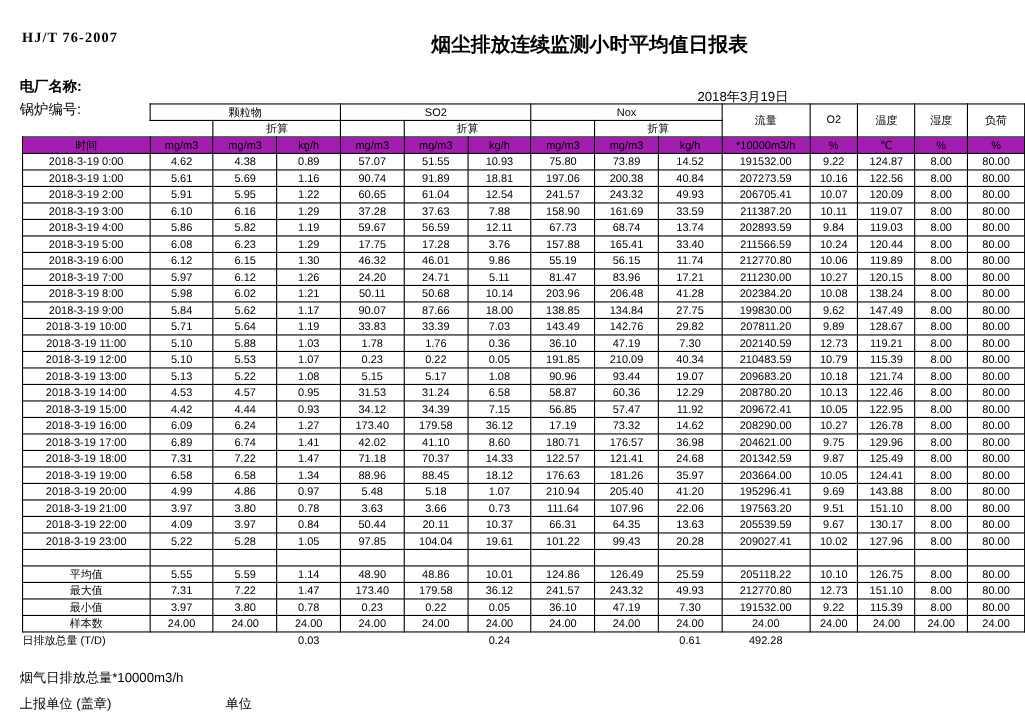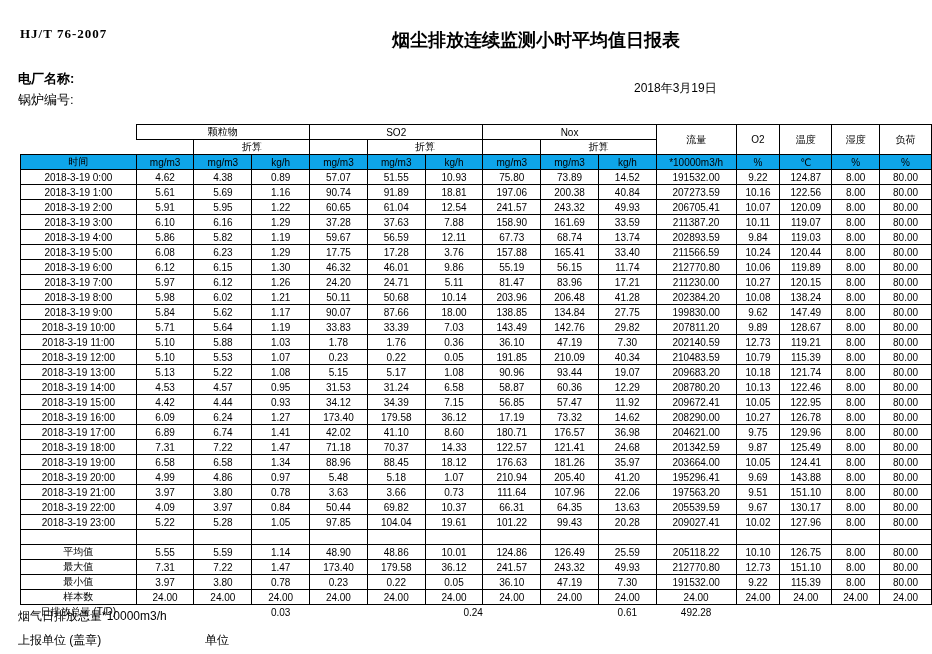--- a/index.html
+++ b/index.html
@@ -21,21 +21,21 @@
     position:absolute;left:0;top:28px;width:680px;
     text-align:right;
     font-weight:bold;font-size:18px;
     font-family:Liberation Serif, serif;
   }
   .plant-label{position:absolute;left:18px;top:70px;font-weight:bold;font-size:13px;}
   .boiler-label{position:absolute;left:18px;top:91px;font-weight:normal;font-size:13px;}
   .report-date{position:absolute;left:598px;top:80px;font-size:12px;margin-left:36px;}
 
   table.main{
-    position:absolute;left:20px;top:124px;
+    position:absolute;left:20px;top:94px;
     border-collapse:collapse;
     table-layout:fixed;
   }
   table.main td,table.main th{
     border:1px solid #000;
     font-size:10px;
     text-align:center;
     padding:0;
     height:14px;
     font-family:"Liberation Sans","DejaVu Sans",sans-serif;
@@ -43,21 +43,21 @@
   }
   .hdr{font-size:11px;}
   .hdr-cn{font-family:"DejaVu Sans",sans-serif;font-size:11px;}
   .time-col{width:116px;}
   .num-col{width:58px;}
   .flow-col{width:80px;}
   .o2-col{width:44px;}
   .temp-col{width:52px;}
   .hum-col{width:48px;}
   .load-col{width:52px;}
-  .row-timehdr{background:#0ea5e9;}
+  .row-timehdr{background:#a21caf;}
   .data-time{text-align:center;}
   .num{text-align:right;padding-right:6px;}
   .blank-row td{height:12px;}
   .sum-label{font-family:"DejaVu Sans",sans-serif;font-size:11px;}
   .noborder{border:none !important;}
   .footer1{position:absolute;left:18px;top:608px;font-size:12px;}
   .footer2{position:absolute;left:18px;top:632px;font-size:12px;}
   .footer3{position:absolute;left:205px;top:632px;font-size:12px;}
   .unit-row td{height:14px;}
 </style>
@@ -499,21 +499,21 @@
         <td class="num">151.10</td>
         <td class="num">8.00</td>
         <td class="num">80.00</td>
       </tr>
     <tr>
         <td class="data-time">2018-3-19 22:00</td>
         <td class="num">4.09</td>
         <td class="num">3.97</td>
         <td class="num">0.84</td>
         <td class="num">50.44</td>
-        <td class="num">69.82</td>
+        <td class="num">20.11</td>
         <td class="num">10.37</td>
         <td class="num">66.31</td>
         <td class="num">64.35</td>
         <td class="num">13.63</td>
         <td class="num">205539.59</td>
         <td class="num">9.67</td>
         <td class="num">130.17</td>
         <td class="num">8.00</td>
         <td class="num">80.00</td>
       </tr>
@@ -616,27 +616,27 @@
         <td class="num">24.00</td>
         <td class="num">24.00</td>
         <td class="num">24.00</td>
         <td class="num">24.00</td>
         <td class="num">24.00</td>
         <td class="num">24.00</td>
         <td class="num">24.00</td>
       </tr>
 
     <tr>
-      <td class="sum-label" style="border:none;text-align:center;padding-left:0;margin-left:28px;">日排放总量 (T/D)</td>
+      <td class="sum-label" style="border:none;text-align:left;padding-left:0;margin-left:28px;">日排放总量 (T/D)</td>
       <td style="border:none;"></td>
       <td style="border:none;"></td>
       <td class="num" style="border:none;">0.03</td>
       <td style="border:none;"></td>
       <td style="border:none;"></td>
-      <td class="num" style="border:none;text-align:right;">0.24</td>
+      <td class="num" style="border:none;">0.24</td>
       <td style="border:none;"></td>
       <td style="border:none;"></td>
       <td class="num" style="border:none;">0.61</td>
       <td class="num" style="border:none;text-align:center;">492.28</td>
       <td style="border:none;"></td>
       <td style="border:none;"></td>
       <td style="border:none;"></td>
       <td style="border:none;"></td>
     </tr>
   </tbody>

